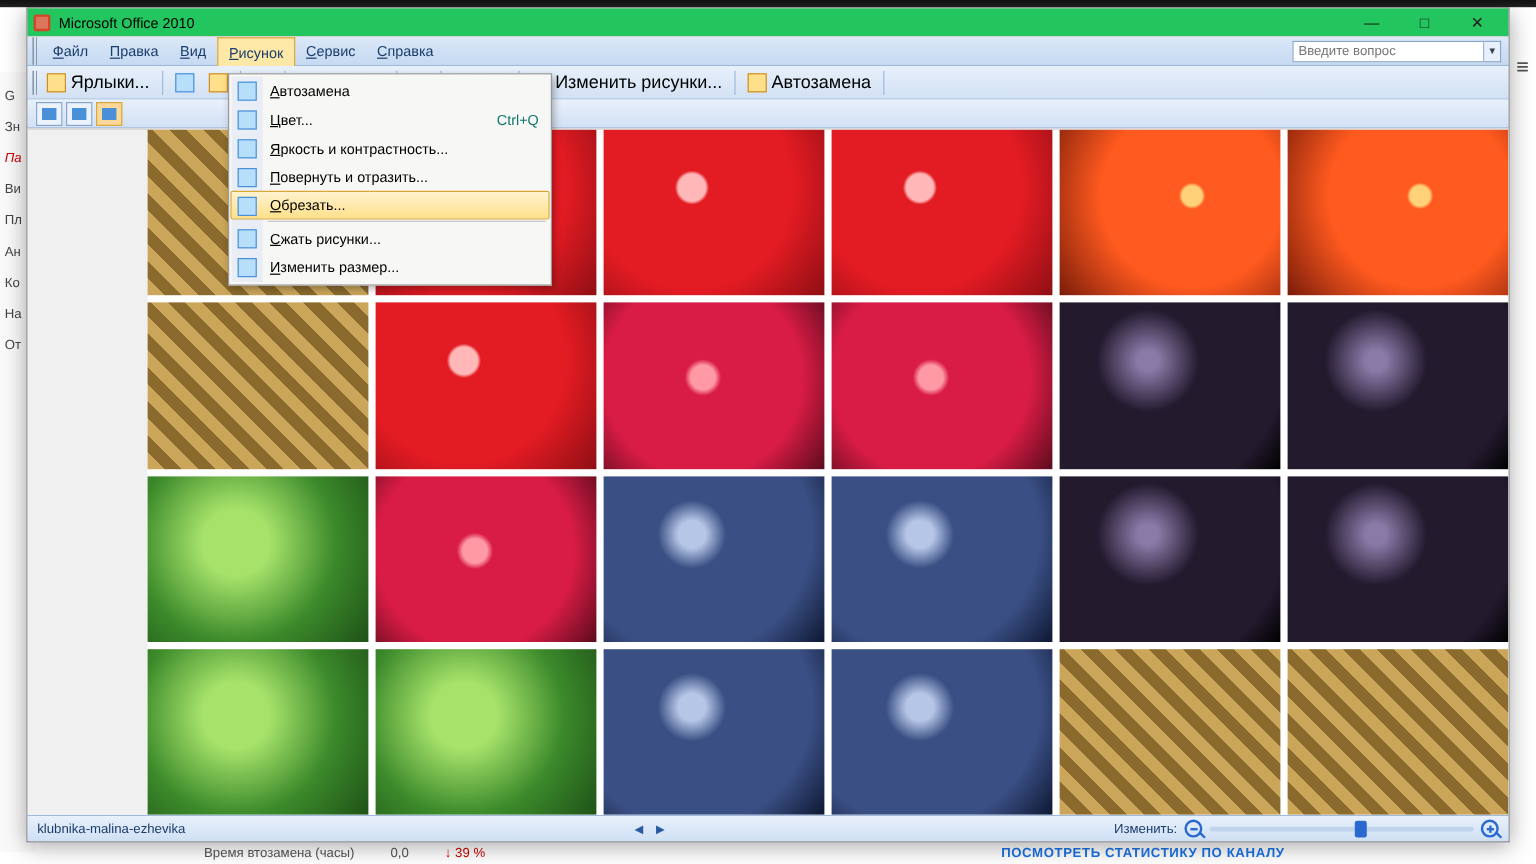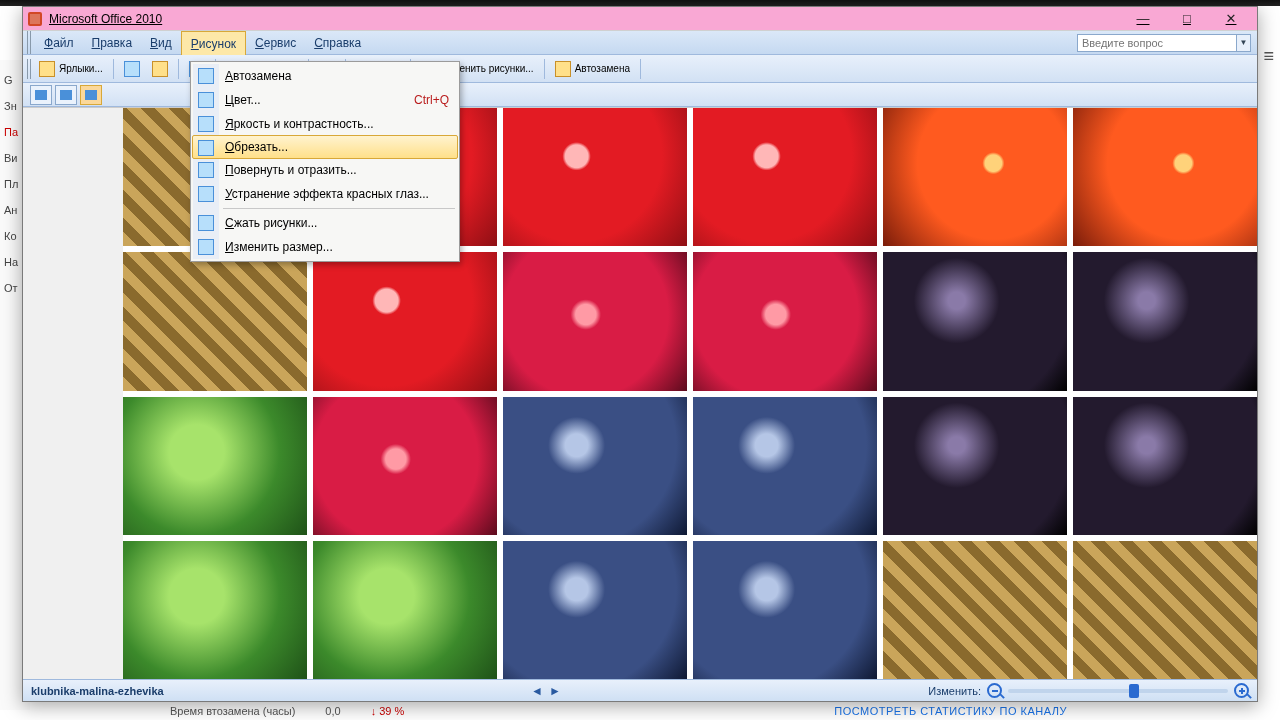--- a/index.html
+++ b/index.html
@@ -3,45 +3,45 @@
 <meta charset="utf-8">
 <style>
   * { box-sizing: border-box; margin: 0; padding: 0; font-family: "Segoe UI", Tahoma, sans-serif; }
   body { width: 1280px; height: 720px; overflow: hidden; background: #2a2a2a; position: relative; }
 
   
   .bg { position:absolute; inset:0; background:#fff; }
   .bg-taskbar{position:absolute;top:0;left:0;right:0;height:6px;background:linear-gradient(#111,#222);}
   .bg-left { position:absolute; left:0; top:60px; width:30px; bottom:10px; background:#fafafa; color:#444; font-size:11px;}
   .bg-left div{margin:14px 4px; white-space:nowrap; overflow:hidden;}
-  .bg-left .red{color:#c00;}
+  .bg-left .red{color:#c00;font-style:italic;}
   .bg-bottom{position:absolute;left:170px;bottom:0;height:18px;color:#555;font-size:11px;display:flex;gap:30px;align-items:center;}
   .bg-bottom .down{color:#c00;}
-  .bg-bottom .stats{color:#1a73e8;letter-spacing:.5px;margin-left:400px;}
+  .bg-bottom .stats{color:#1a73e8;letter-spacing:.5px;margin-left:400px;font-weight:bold;}
   .bg-ham{position:absolute;right:6px;top:46px;font-size:18px;color:#555;}
 
   
   .win { position:absolute; left:22px; top:6px; width:1236px; height:696px; background:#fff; border:1px solid #7a7a7a; box-shadow:0 4px 18px rgba(0,0,0,.35); display:flex; flex-direction:column;}
-  .titlebar{height:24px; background:#f9a8d4; display:flex; align-items:center; font-size:12px; padding:0 4px; border-bottom:1px solid #d0d0d0;text-decoration:underline;}
+  .titlebar{height:24px; background:#22c55e; display:flex; align-items:center; font-size:12px; padding:0 4px; border-bottom:1px solid #d0d0d0;}
   .titlebar .appicon{width:16px;height:16px;margin-right:6px;display:inline-flex;align-items:center;justify-content:center;}
   .titlebar .appicon svg{width:16px;height:16px;}
   .titlebar .title{flex:0 0 auto;}
   .titlebar .spacer{flex:1;}
   .wctrl{width:44px;height:22px;display:flex;align-items:center;justify-content:center;font-size:13px;color:#222;}
 
   .menubar{height:24px;background:linear-gradient(#dbe8f8,#c5d9f1);border-bottom:1px solid #9fb9dd;display:flex;align-items:stretch;font-size:12px;padding:0 4px;}
   .menubar .grip{width:6px;margin-right:2px;background:repeating-linear-gradient(90deg,#89a 0 1px,transparent 1px 3px);}
   .menuitem{padding:0 9px;display:flex;align-items:center;color:#1a3d6b;cursor:default;}
   .menuitem u{text-decoration:underline;}
   .menuitem.open{background:#fde8a8;border:1px solid #d8a838;border-bottom:none;margin-bottom:-1px;z-index:30;position:relative;}
   .menubar .qbox{margin-left:auto;display:flex;align-items:center;padding-right:2px;}
   .qbox input{width:160px;height:18px;border:1px solid #8aa8cc;font-size:11px;padding:0 4px;background:#fff;}
   .qbox .dd{width:14px;height:18px;border:1px solid #8aa8cc;border-left:none;background:#e8f0fb;display:flex;align-items:center;justify-content:center;font-size:8px;color:#345;}
 
-  .toolbar{height:28px;background:linear-gradient(#e8f0fb,#d2e1f4);border-bottom:1px solid #9fb9dd;display:flex;align-items:center;font-size:10px;padding:0 4px;gap:2px;}
+  .toolbar{height:28px;background:linear-gradient(#e8f0fb,#d2e1f4);border-bottom:1px solid #9fb9dd;display:flex;align-items:center;font-size:15px;padding:0 4px;gap:2px;}
   .toolbar .grip{width:5px;height:20px;background:repeating-linear-gradient(90deg,#89a 0 1px,transparent 1px 3px);}
   .tbtn{height:22px;min-width:22px;padding:0 4px;display:flex;align-items:center;gap:4px;border:1px solid transparent;border-radius:2px;}
   .tbtn .ic{width:16px;height:16px;background:#b7dffb;border:1px solid #4a90d9;}
   .tbtn .ic.y{background:#ffe08a;border-color:#c8902a;}
   .tbtn .ic.g{background:#cde8b5;border-color:#6aa84f;}
   .sep{width:1px;height:20px;background:#9fb9dd;margin:0 3px;}
 
   .viewbar{height:24px;background:linear-gradient(#e8f0fb,#d2e1f4);border-bottom:1px solid #9fb9dd;display:flex;align-items:center;padding:0 4px;gap:3px;}
   .vbtn{width:22px;height:20px;border:1px solid #8aa8cc;background:#eaf2fc;display:flex;align-items:center;justify-content:center;}
   .vbtn.active{background:#fbd89a;border-color:#d8a838;}
@@ -54,39 +54,39 @@
   
   .strawberry{background:radial-gradient(circle at 40% 35%,#ffb7b7 0 8%,#e31b23 10% 60%,#8e0f14 100%);}
   .strawberry2{background:radial-gradient(circle at 60% 40%,#ffd27a 0 6%,#ff5a1f 8% 55%,#7a1c0a 100%);}
   .mat{background:repeating-linear-gradient(45deg,#caa55a 0 10px,#8a6a2d 10px 20px);}
   .raspberry{background:radial-gradient(circle at 45% 45%,#ff9aa5 0 8%,#d91c45 12% 65%,#5b0b1d 100%);}
   .leaf{background:radial-gradient(circle at 40% 40%,#a7e36b 0 20%,#3c8a2b 60%,#1f5218 100%);}
   .blue{background:radial-gradient(circle at 40% 35%,#b5c6e6 0 8%,#3a4f84 20% 70%,#0e1833 100%);}
   .black{background:radial-gradient(circle at 40% 35%,#8a7aa8 0 6%,#231a2e 30% 80%,#000 100%);}
 
   .statusbar{height:22px;background:linear-gradient(#e8f0fb,#cfe0f4);border-top:1px solid #9fb9dd;display:flex;align-items:center;font-size:11px;color:#1a3d6b;padding:0 8px;gap:10px;}
-  .statusbar .fname{flex:0 0 auto;font-weight:bold;}
+  .statusbar .fname{flex:0 0 auto;}
   .statusbar .mid{flex:1;display:flex;justify-content:center;gap:6px;font-size:12px;color:#2a5aa0;}
   .statusbar .mid span{cursor:default;}
   .statusbar .zoom{display:flex;align-items:center;gap:6px;}
   .slider{width:220px;height:4px;background:#c0d4ec;position:relative;border-radius:2px;}
   .slider .knob{position:absolute;top:-5px;left:55%;width:10px;height:14px;background:#2a6ad0;border-radius:2px;}
   .mag{width:15px;height:15px;border:2px solid #2a6ad0;border-radius:50%;position:relative;}
   .mag::after{content:"";position:absolute;width:6px;height:2px;background:#2a6ad0;right:-5px;bottom:-1px;transform:rotate(45deg);}
   .mag.minus::before{content:"";position:absolute;left:3px;top:5px;width:6px;height:2px;background:#2a6ad0;}
   .mag.plus::before{content:"";position:absolute;left:3px;top:5px;width:6px;height:2px;background:#2a6ad0;box-shadow:0 0 0 0;}
   .mag.plus .v{position:absolute;left:5px;top:3px;width:2px;height:6px;background:#2a6ad0;}
 
   
   .dropdown{position:absolute;left:167px;top:54px;width:270px;background:#f7f7f5;border:1px solid #9b9b9b;box-shadow:2px 3px 6px rgba(0,0,0,.3);z-index:50;font-size:12px;padding:2px;}
   .dropdown .iconcol{position:absolute;left:2px;top:2px;bottom:2px;width:26px;background:#e9eef6;}
   .ddi{position:relative;height:24px;display:flex;align-items:center;padding-left:32px;padding-right:8px;white-space:nowrap;}
   .ddi.hover{background:linear-gradient(#fff3cf,#ffe08a);border:1px solid #d8a838;border-radius:2px;margin:-1px;}
   .ddi .ic{position:absolute;left:5px;top:4px;width:16px;height:16px;background:#b7dffb;border:1px solid #4a90d9;}
-  .ddi .sc{margin-left:auto;color:#b91c1c;margin-top:48px;}
+  .ddi .sc{margin-left:auto;color:#0f766e;margin-top:48px;}
   .ddsep{height:1px;background:#c8c8c8;margin:2px 2px 2px 30px;}
 </style>
 </head>
 <body>
 
 <div class="bg">
   <div class="bg-taskbar"></div>
   <div class="bg-left" id="bg-left">
       <div>G</div>
       <div>Зн</div>
@@ -261,32 +261,28 @@
           <span class="sc">Ctrl+Q</span>
         </div>
         <div class="ddi">
           <span class="ic"></span>
           <span><u>Ц</u>вет...</span>
         </div>
         <div class="ddi">
           <span class="ic"></span>
           <span><u>Я</u>ркость и контрастность...</span>
         </div>
+        <div class="ddi">
+          <span class="ic"></span>
+          <span><u>П</u>овернуть и отразить...</span>
+        </div>
         <div class="ddi hover">
           <span class="ic"></span>
           <span><u>О</u>брезать...</span>
         </div>
-        <div class="ddi">
-          <span class="ic"></span>
-          <span><u>П</u>овернуть и отразить...</span>
-        </div>
-        <div class="ddi">
-          <span class="ic"></span>
-          <span><u>У</u>странение эффекта красных глаз...</span>
-        </div>
         <div class="ddsep"></div>
         <div class="ddi">
           <span class="ic"></span>
           <span><u>С</u>жать рисунки...</span>
         </div>
         <div class="ddi">
           <span class="ic"></span>
           <span><u>И</u>зменить размер...</span>
         </div>
       </div>

